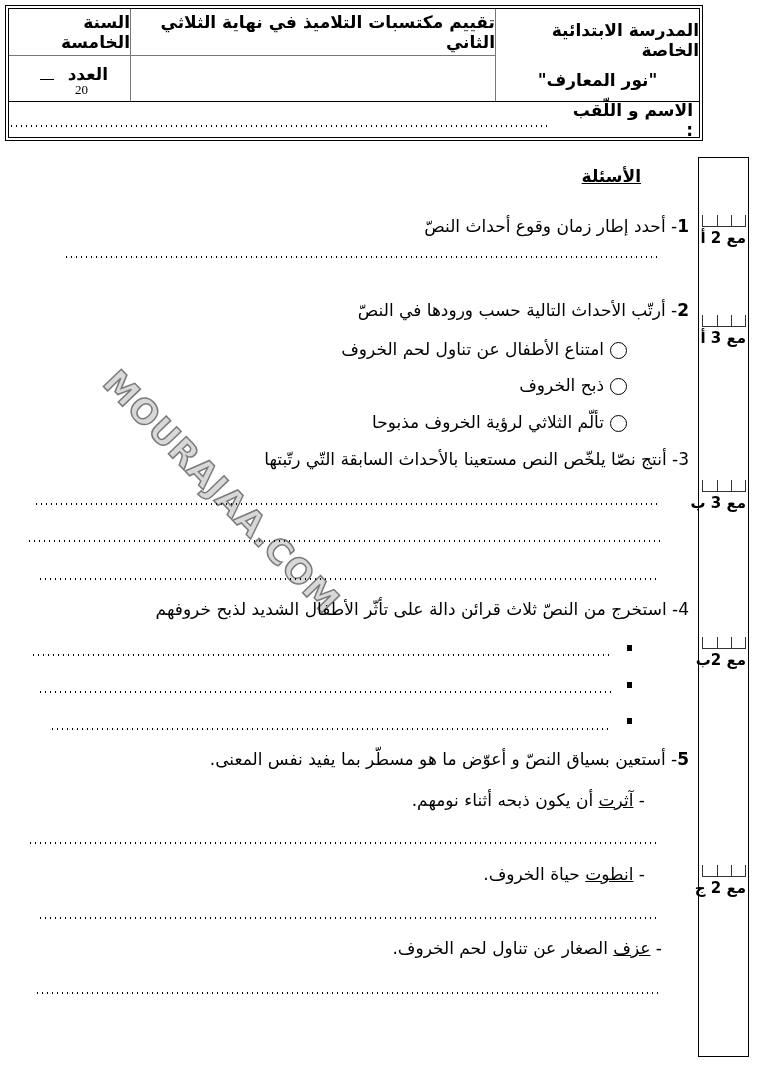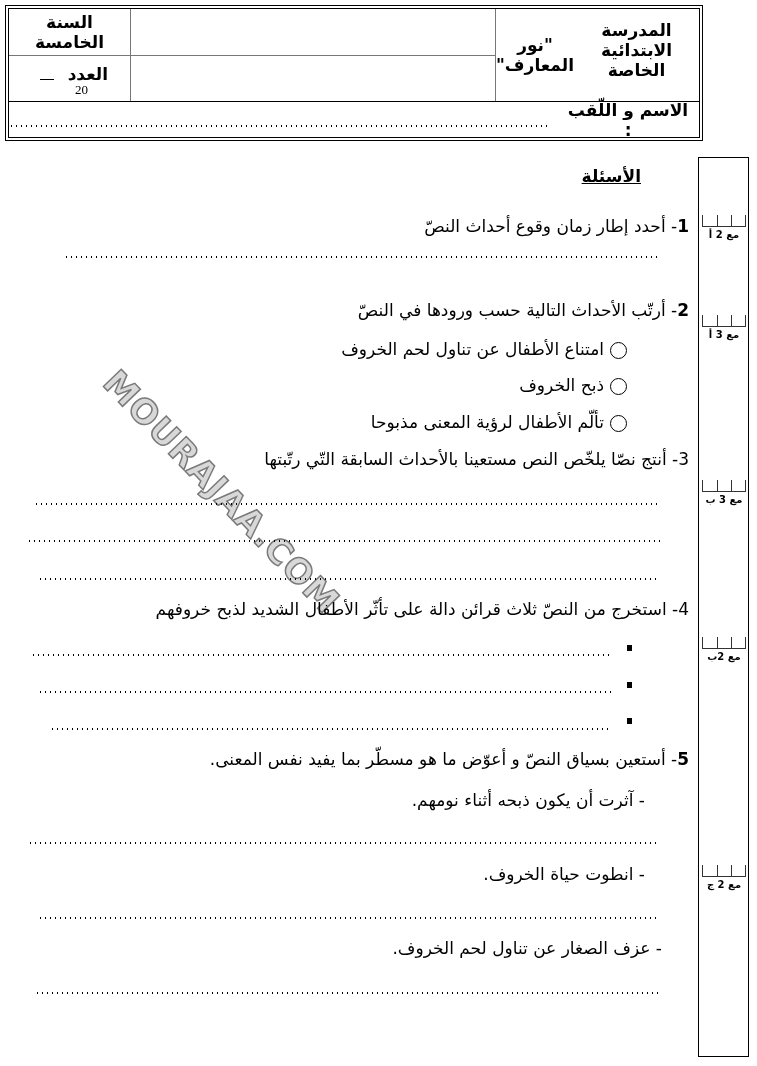--- a/index.html
+++ b/index.html
@@ -10,80 +10,81 @@
 
   
   .header {
     position: absolute; left: 5px; top: 5px; width: 698px; height: 136px;
     border: 3px double #000; box-sizing: border-box; border-width: 4px;
     border-style: double;
   }
   .hcell {
     position: absolute; box-sizing: border-box;
     display: flex; align-items: center; justify-content: center;
-    font-weight: bold; font-size: 17px; direction: rtl; text-align: center;
+    font-weight: bold; font-size: 17px; direction: rtl; text-align: right;
   }
   .vline { position: absolute; width: 1px; background: #777; }
   .hline { position: absolute; height: 1px; background: #777; }
 
   .frac { position: absolute; font-family: "Liberation Serif", serif; font-size: 13px; font-weight: normal; margin-left: 36px; }
 
   
   .margin-col {
     position: absolute; left: 698px; top: 157px; width: 51px; height: 900px;
     border: 1px solid #000; box-sizing: border-box;
   }
   .grade {
     position: absolute; left: 3px; width: 44px;
   }
   .grade-box {
     position: relative; height: 11px; border-left: 1px solid #333; border-right: 1px solid #333; border-bottom: 1px solid #333;
   }
   .grade-box .tick { position: absolute; top: 0; width: 1px; height: 11px; background: #333; }
-  .grade-label { font-size: 10px; font-weight: bold; direction: rtl; text-align: center; margin-top: 2px; white-space: nowrap; }
+  .grade-label { font-size: 15px; font-weight: bold; direction: rtl; text-align: center; margin-top: 2px; white-space: nowrap; }
 
   
   .q { position: absolute; direction: rtl; text-align: center; font-size: 17px; white-space: nowrap; }
   .qnum { font-weight: bold; }
   .heading { font-weight: bold; text-decoration: underline; font-size: 17px; }
   .dots {
     position: absolute; height: 2px;
     background-image: radial-gradient(circle, #000 0.9px, transparent 1.1px);
     background-size: 5px 2px; background-repeat: repeat-x;
   }
   .circle {
     display: inline-block; width: 17px; height: 17px; border: 1.3px solid #000; border-radius: 50%;
     vertical-align: middle; margin-left: 6px; box-sizing: border-box;
   }
   .bullet { position: absolute; width: 5px; height: 6px; background: #000; }
-  .u { }
+  .u { text-decoration: underline; }
 
   .watermark {
     position: absolute; left: 110px; top: 356px;
     transform: rotate(46deg); transform-origin: left center;
     font-family: "DejaVu Sans", sans-serif; font-weight: bold; font-size: 34px;
     color: #d8d8d8; -webkit-text-stroke: 1.5px #7a7a7a; letter-spacing: 1px;
     white-space: nowrap;
   }
 </style>
 </head>
 <body>
 
 <div class="header">
 
   <div class="vline" style="left:121px; top:0; height:92px;"></div>
   <div class="vline" style="left:486px; top:0; height:92px;"></div>
 
   <div class="hline" style="left:0; top:46px; width:486px;"></div>
   <div class="hline" style="left:0; top:92px; width:690px; background:#000;"></div>
 
-  <div class="hcell" style="left:487px; top:0; width:203px; height:92px; flex-direction:row;">
+  <div class="hcell" style="left:487px; top:0; width:203px; height:92px; flex-direction:column;">
     <div style="margin-bottom:10px;">المدرسة الابتدائية الخاصة</div>
     <div>"نور المعارف"</div>
   </div>
+  <div class="hcell" style="left:122px; top:0; width:364px; height:46px;">تقييم مكتسبات التلاميذ في نهاية الثلاثي الثاني</div>
   <div class="hcell" style="left:0; top:0; width:121px; height:46px;">السنة الخامسة</div>
   <div class="hcell" style="left:0; top:47px; width:121px; height:45px;">
     <span style="position:absolute; right:22px; top:8px;">العدد</span>
     <span style="position:absolute; left:31px; top:23px; width:14px; height:1px; background:#000;"></span>
     <span class="frac" style="left:30px; top:26px;">20</span>
   </div>
   <div class="hcell" style="left:0; top:93px; width:690px; height:35px; justify-content:flex-end; padding-right:6px;">
     <span style="margin-left:12px;">الاسم و اللّقب :</span>
     <span style="display:inline-block; width:555px; height:14px; position:relative;">
       <span class="dots" style="left:0; right:0; bottom:0;"></span>
@@ -103,21 +104,21 @@
 <div class="q" style="right:68px; top:300px;">
   <span class="qnum">2</span><span>- أرتّب الأحداث التالية حسب ورودها في النصّ</span>
 </div>
 <div class="q" style="right:130px; top:339px;">
   <span class="circle"></span><span>امتناع الأطفال عن تناول لحم الخروف</span>
 </div>
 <div class="q" style="right:130px; top:375px;">
   <span class="circle"></span><span>ذبح الخروف</span>
 </div>
 <div class="q" style="right:130px; top:412px;">
-  <span class="circle"></span><span>تألّم الأطفال لرؤية المعنى مذبوحا</span>
+  <span class="circle"></span><span>تألّم الثلاثي لرؤية الخروف مذبوحا</span>
 </div>
 
 <div class="q" style="right:68px; top:449px;">
   <span>3</span><span>- أنتج نصّا يلخّص النص مستعينا بالأحداث السابقة التّي رتّبتها</span>
 </div>
 <div class="dots" style="left:34px; width:626px; top:503px;"></div>
 <div class="dots" style="left:27px; width:633px; top:540px;"></div>
 <div class="dots" style="left:38px; width:622px; top:578px;"></div>
 
 <div class="q" style="right:68px; top:599px;">

